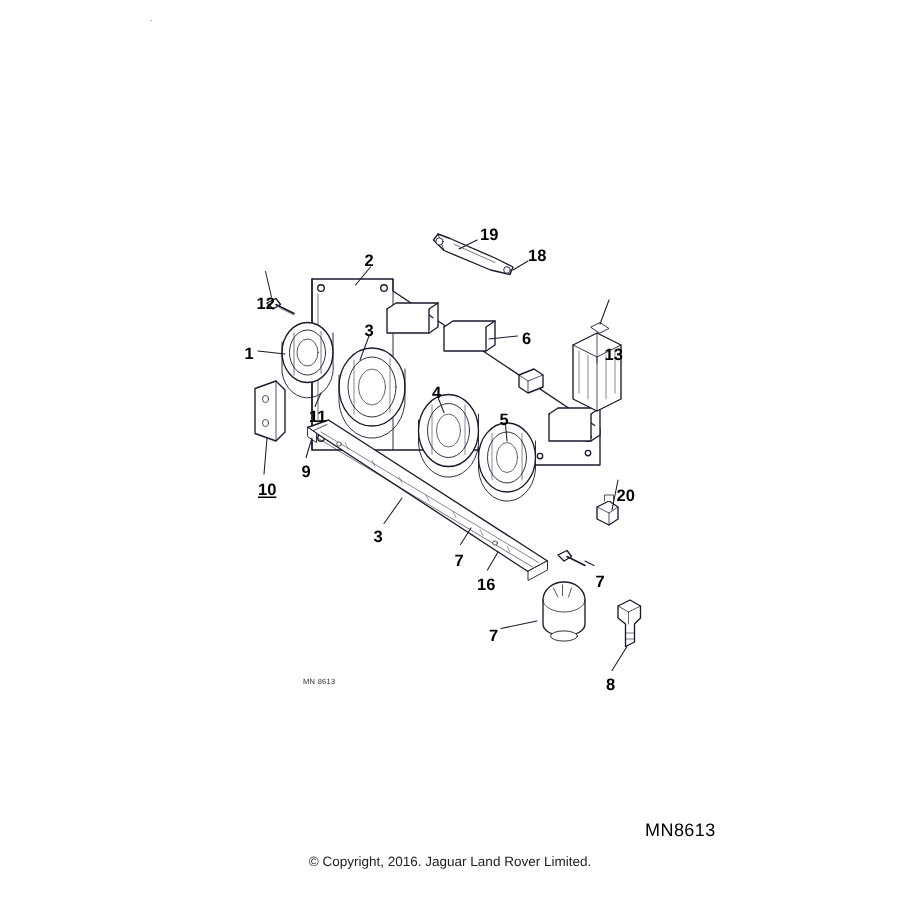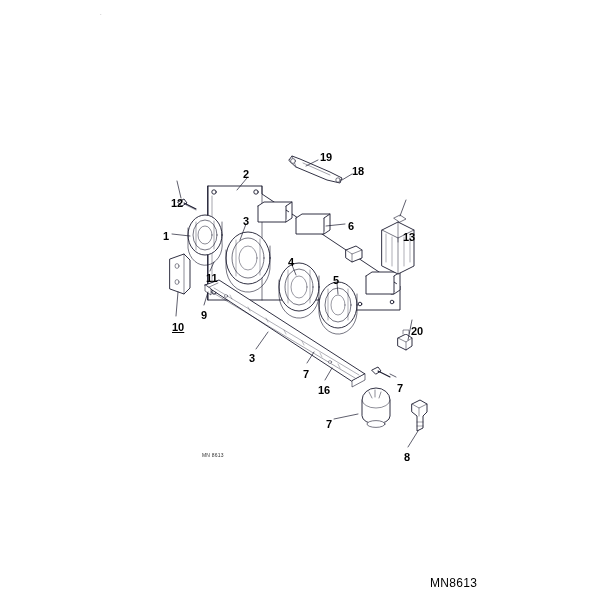--- a/index.html
+++ b/index.html
@@ -291,16 +291,17 @@
   <div class="callout" style="left:403px; top:192px;margin-top:40px;">13</div>
   <div class="callout" style="left:249px; top:353px;">3</div>
   <div class="callout" style="left:303px; top:369px;">7</div>
   <div class="callout" style="left:318px; top:385px;text-align:right;">16</div>
   <div class="callout" style="left:397px; top:383px;">7</div>
   <div class="callout" style="left:352px; top:166px;">18</div>
   <div class="callout" style="left:320px; top:152px;text-align:center;">19</div>
   <div class="callout" style="left:411px; top:326px;">20</div>
 
   <div class="small-code" style="left:202px; top:452px;">MN 8613</div>
-  <div class="part-code" style="left:430px; top:546px;margin-top:30px;">MN8613</div>
+  <div class="part-code" style="left:430px; top:546px;">MN8613</div>
+  <div class="copyright" style="left:0px; top:569px;">© Copyright, 2016. Jaguar Land Rover Limited.</div>
   <div class="tiny-mark" style="left:100px; top:10px;">.</div>
 
 </div>
 
 </body></html>

